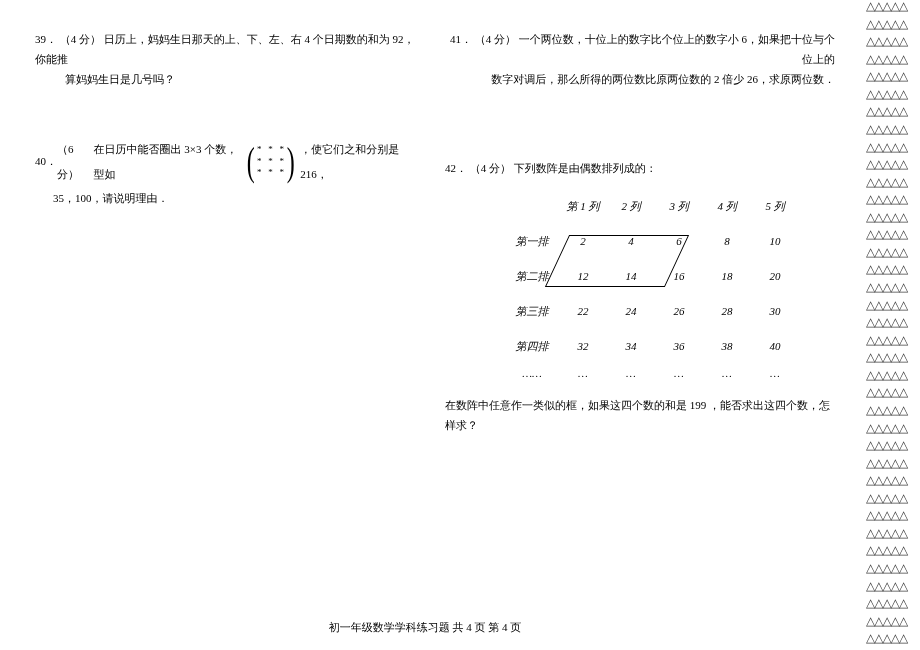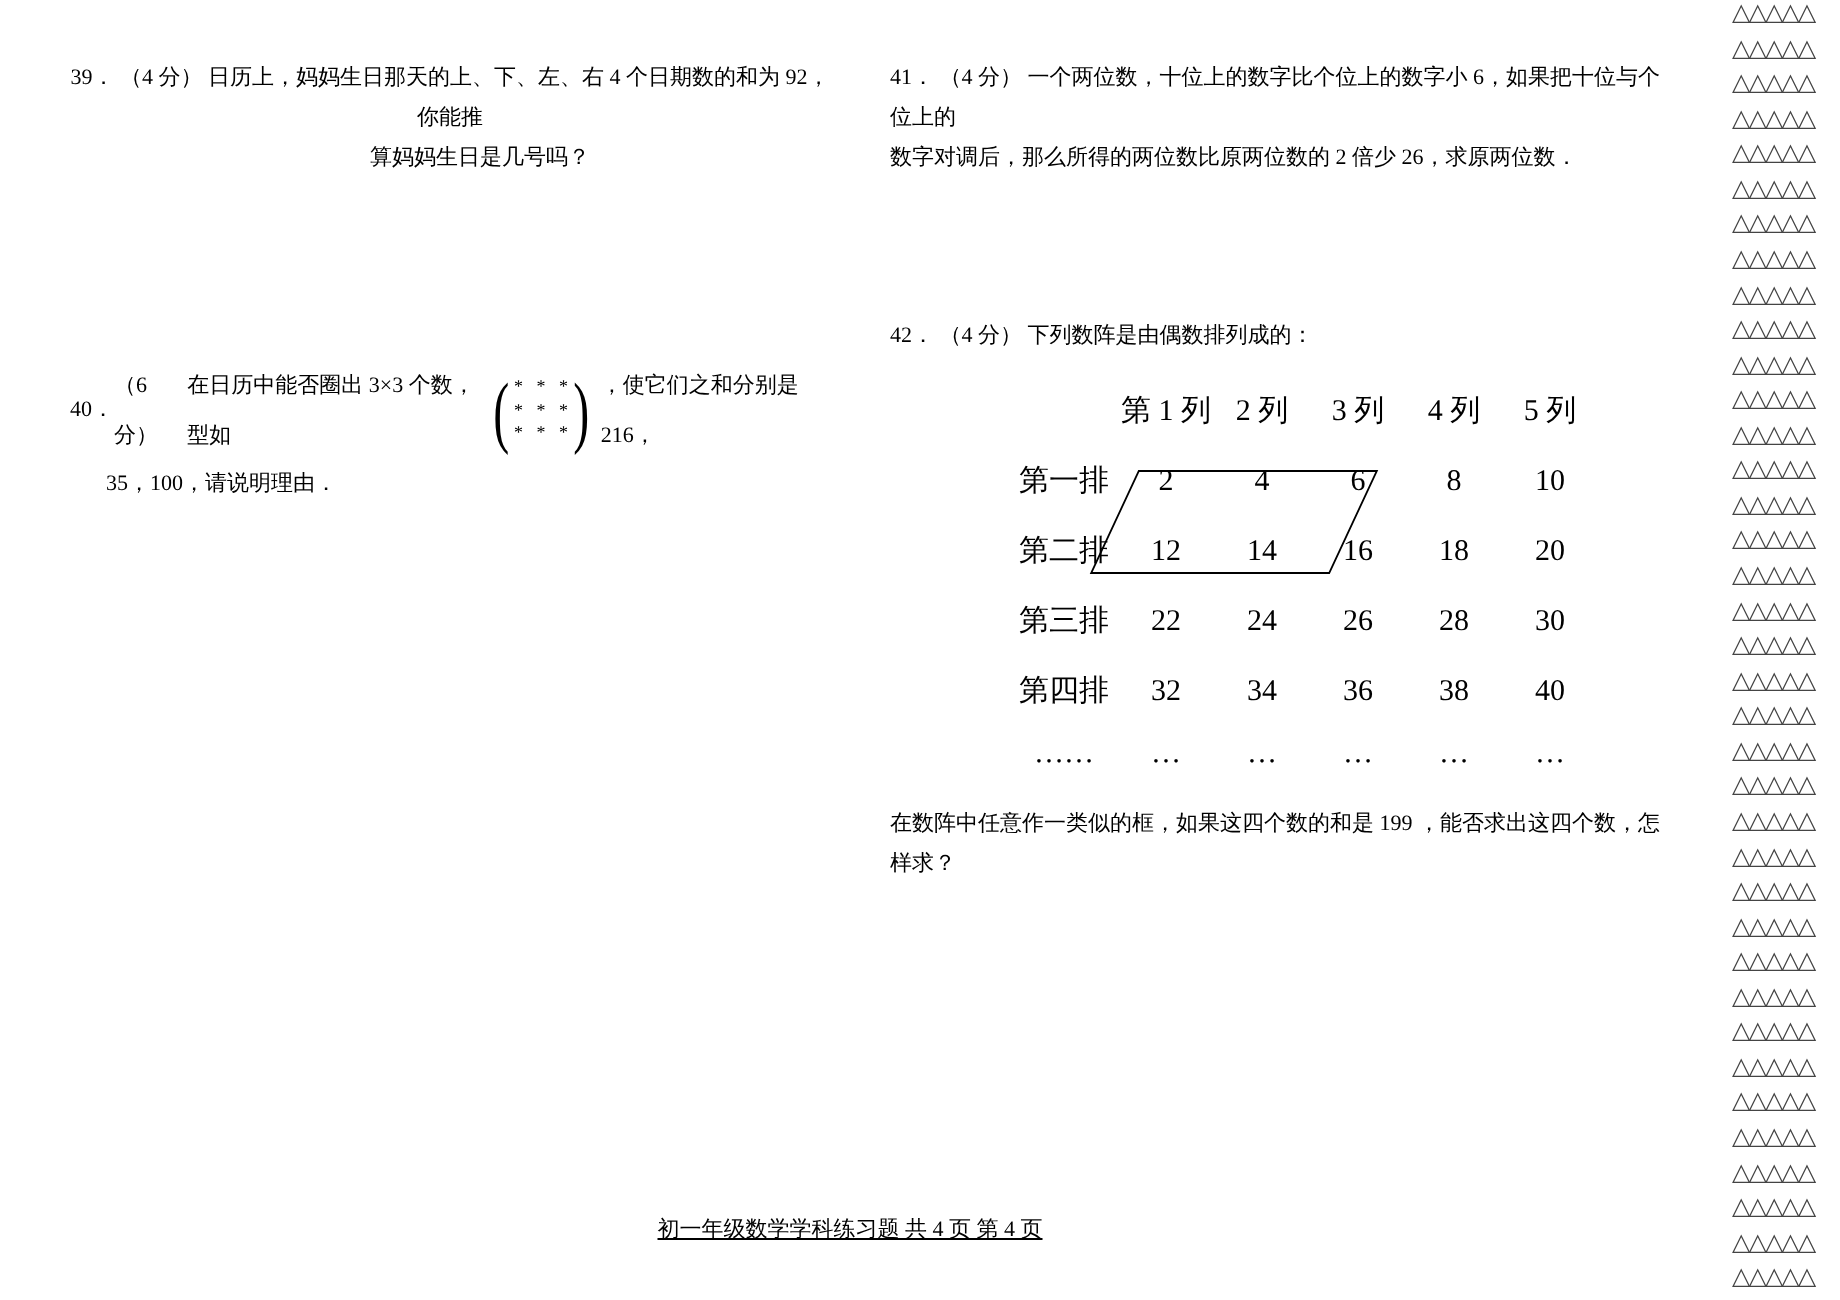--- a/index.html
+++ b/index.html
@@ -21,22 +21,22 @@
       width: 400px;
       padding-right: 30px;
     }
     .column-left { width: 410px; }
     .column-right { width: 420px; }
     .question {
       margin-bottom: 36px;
       line-height: 1.8;
     }
     .q38 { margin-bottom: 80px; }
-    .q39 { margin-bottom: 92px; text-align: center; }
-    .q41 { margin-bottom: 70px; }
+    .q39 { margin-bottom: 48px; }
+    .q41 { margin-bottom: 70px; text-align: right; }
     .q40 { margin-bottom: 40px; line-height: 2.2; }
     .q40-main { display: flex; align-items: center; }
     .matrix {
       display: inline-flex;
       align-items: center;
       margin: 0 3px;
     }
     .bracket {
       font-size: 40px;
       line-height: 0.9;
@@ -52,21 +52,22 @@
     .indent { padding-left: 30px; }
     .indent2 { padding-left: 18px; }
     
     
     .num-table {
       margin: 10px 0 0 60px;
       position: relative;
     }
     .num-table table {
       border-collapse: collapse;
-      font-size: 15px;
+      font-size: 11px;
+      font-style: italic;
     }
     .num-table th, .num-table td {
       width: 48px;
       height: 35px;
       text-align: center;
       font-weight: normal;
       vertical-align: middle;
     }
     .num-table th.rowhead, .num-table td.rowhead {
       width: 54px;
@@ -78,25 +79,24 @@
       width: 120px;
       height: 52px;
       border: 1px solid #000;
       transform: skewX(-25deg);
       pointer-events: none;
     }
     .q42-ask { margin-top: 12px; }
     
     .footer {
       position: absolute;
-      bottom: 28px;
+      bottom: 15px;
       width: 850px;
       text-align: center;
       font-size: 11px;
-      text-decoration: underline;
     }
     
     .deco-strip {
       position: absolute;
       right: 0;
       top: 0;
       width: 54px;
       height: 650px;
       display: flex;
       flex-direction: column;

